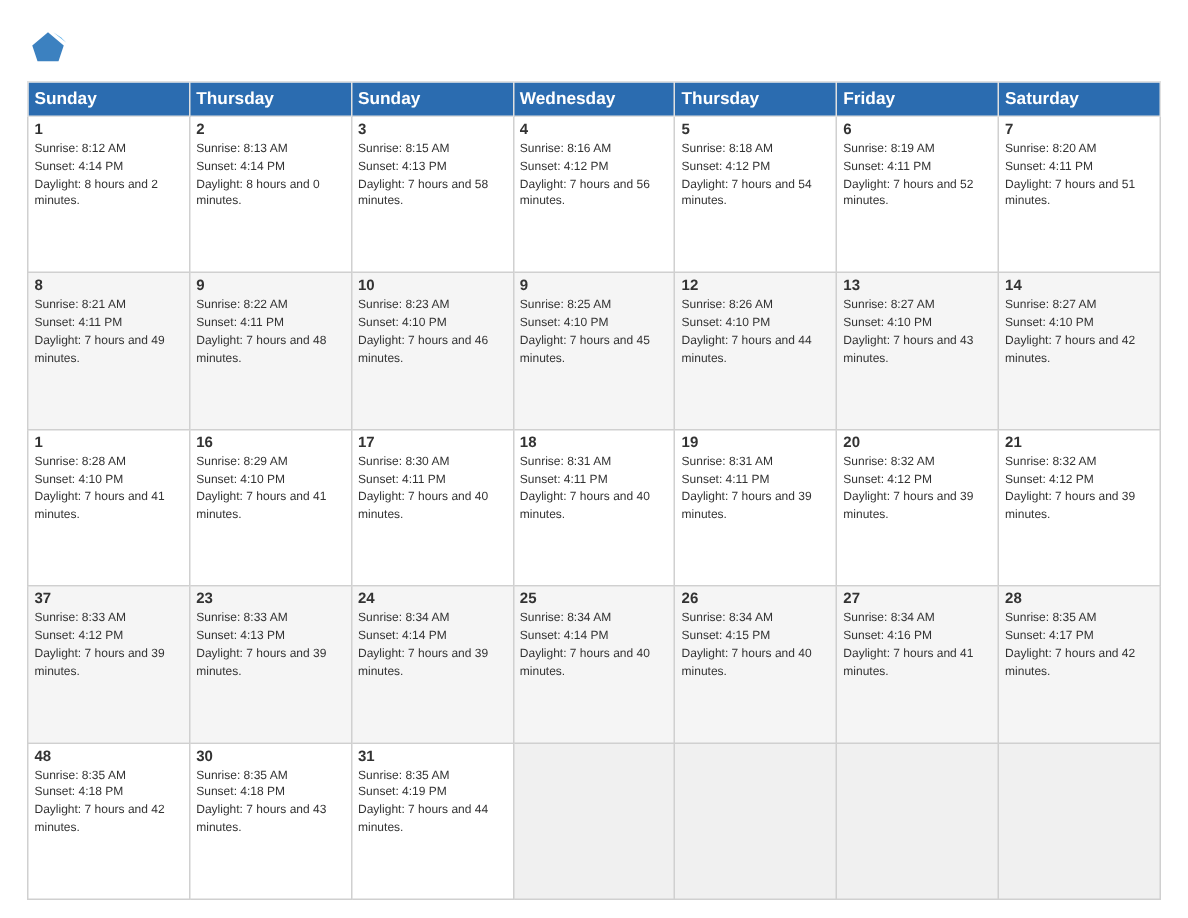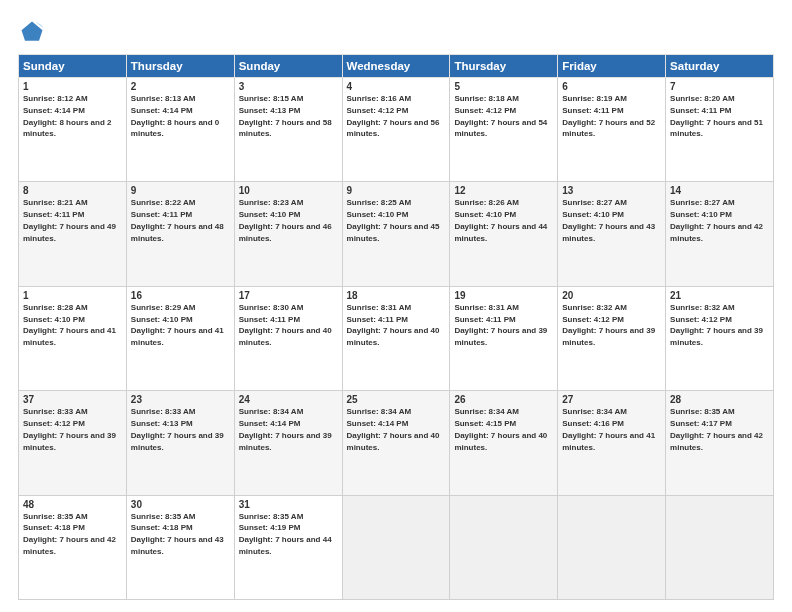--- a/index.html
+++ b/index.html
@@ -86,21 +86,20 @@
     .day-num {
       font-size: 10px;
       font-weight: bold;
       display: block;
       margin-bottom: 1px;
     }
     .day-info {
       font-size: 8px;
       color: #333;
       line-height: 1.35;
-      font-weight: bold;
     }
   </style>
 </head>
 <body>
 
 <div class="page">
   <div class="header">
     <div class="logo">
       <svg class="logo-icon" viewBox="0 0 32 32" width="32" height="32">
         <polygon points="16,4 28,14 24,26 8,26 4,14" fill="#1a6bb5" opacity="0.85"></polygon>

